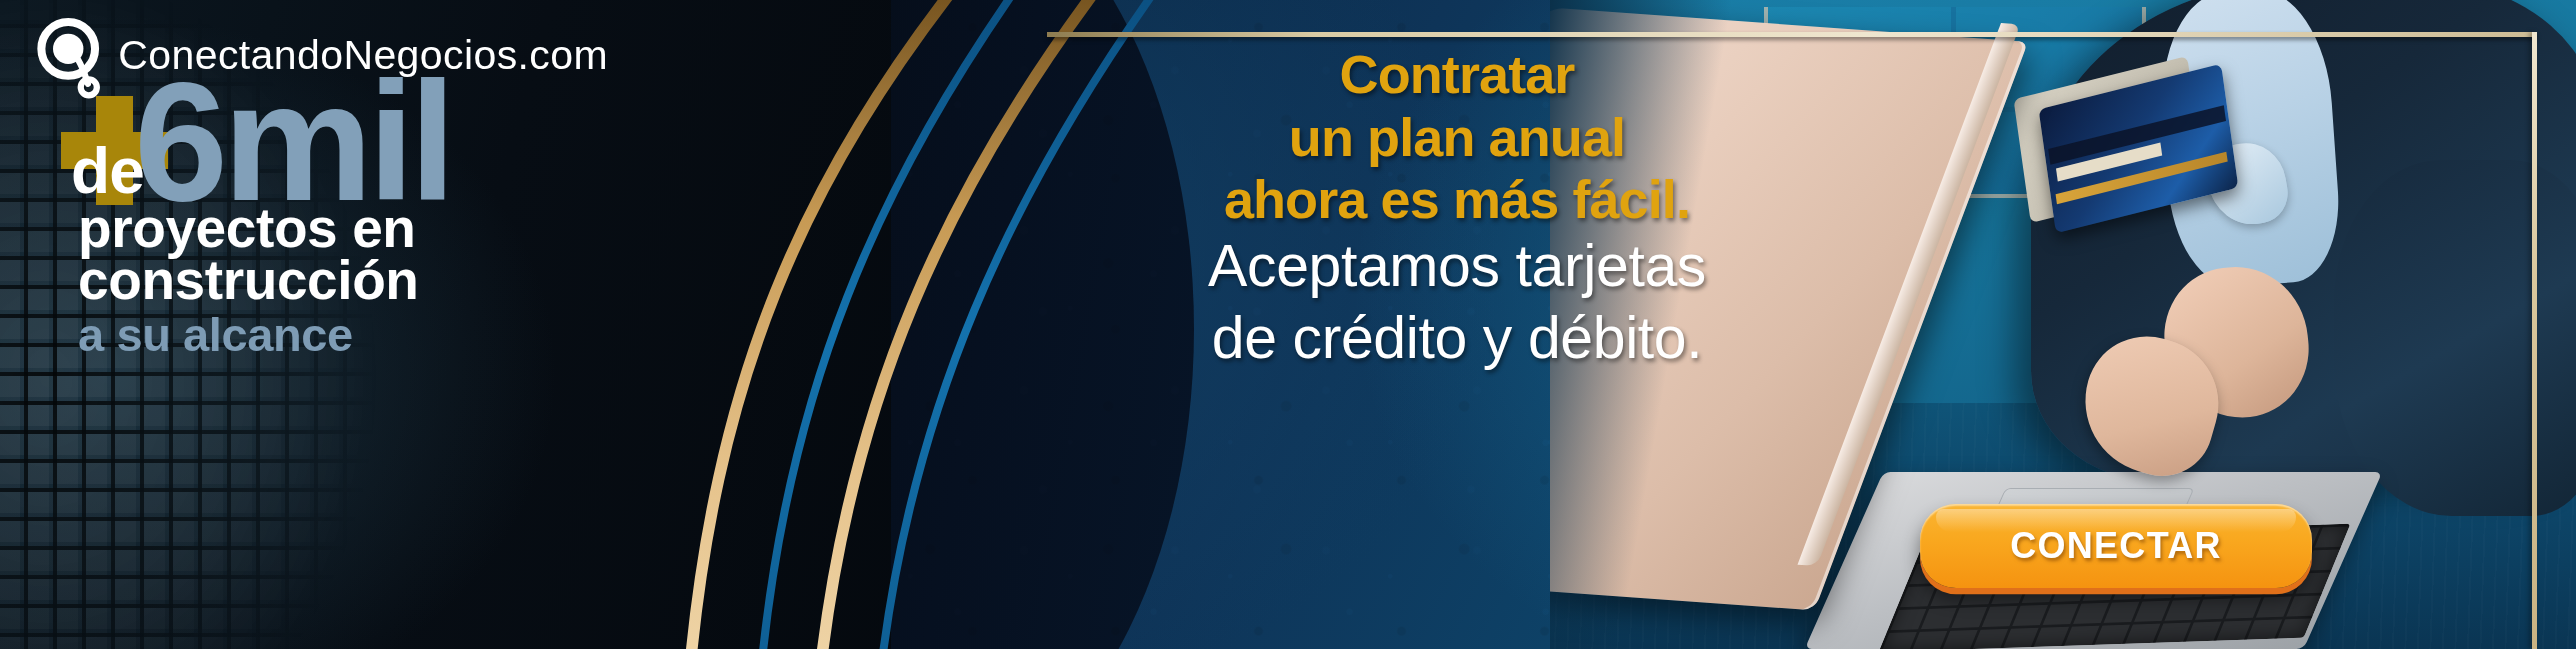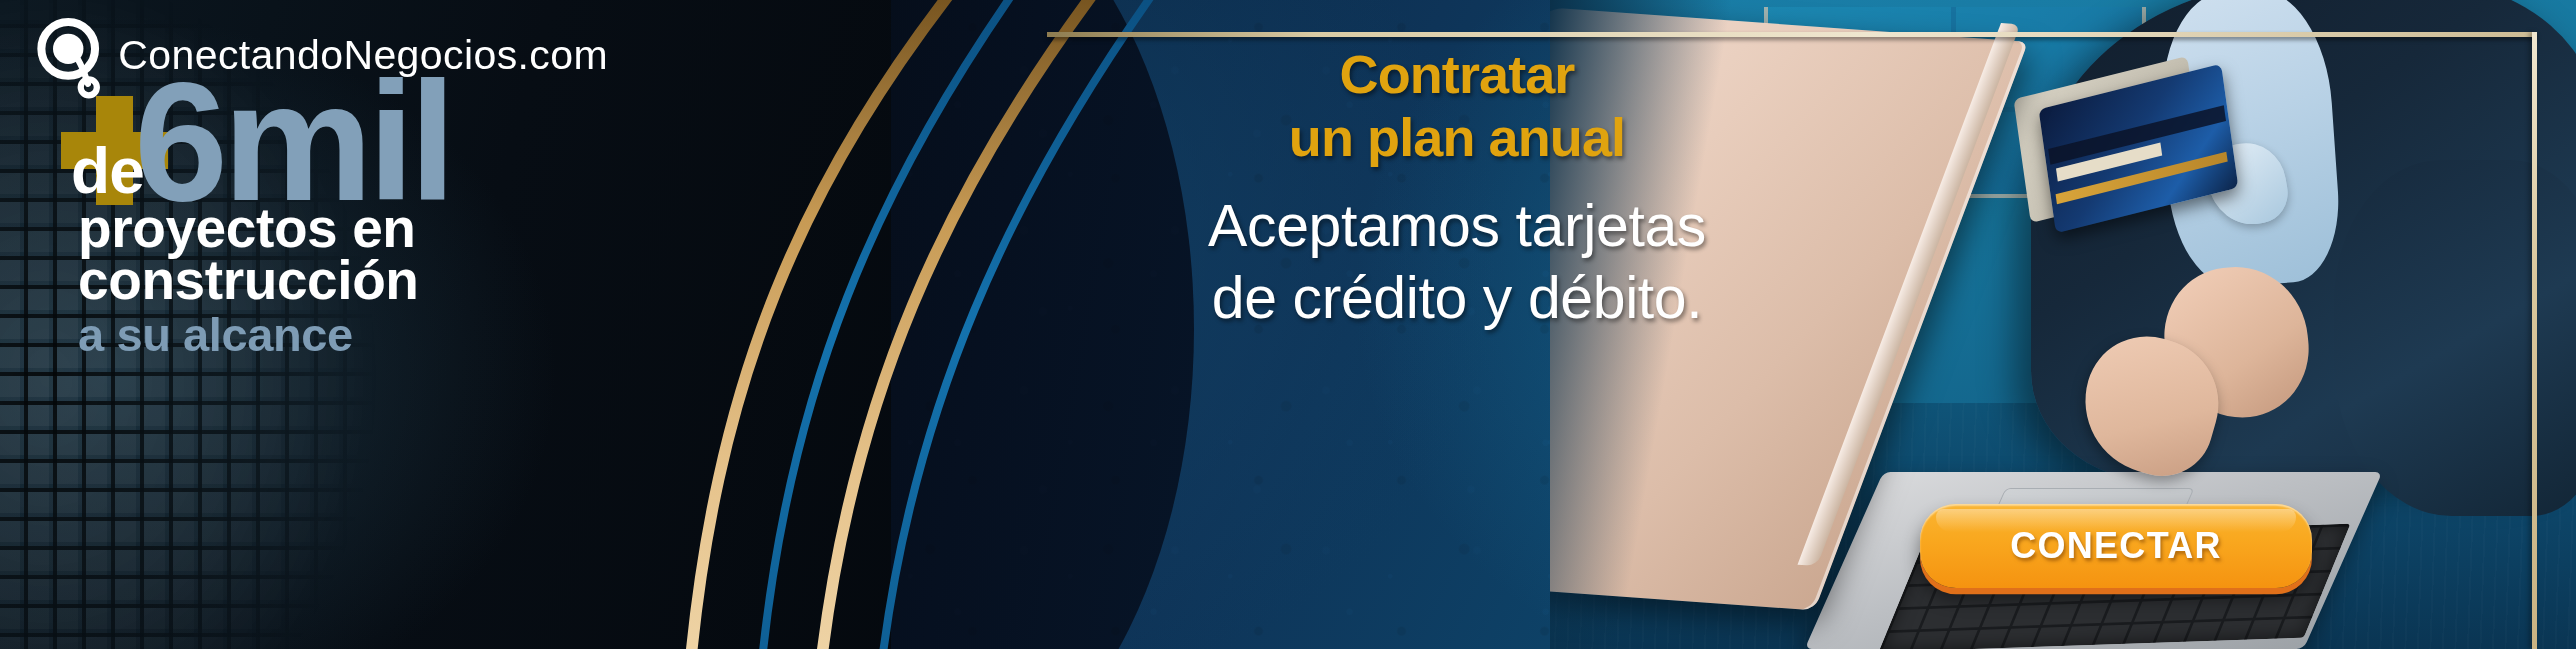--- a/index.html
+++ b/index.html
@@ -233,21 +233,20 @@
     color:#7e9cb5;font-weight:bold;font-size:47px;letter-spacing:-0.4px;
   }
 
   
   .promo{position:absolute;left:1056px;top:43px;width:802px;text-align:center;}
   .promo-gold{
     color:#e0a30f;font-weight:bold;font-size:54px;line-height:1.16;letter-spacing:-0.9px;
     text-shadow:1.8px 2.7px 4.5px rgba(0,0,0,.45);
   }
   .promo-white{
-    margin-top:23px;
     color:#ffffff;font-size:59px;line-height:1.22;letter-spacing:-0.4px;
     text-shadow:1.8px 2.7px 4.5px rgba(0,0,0,.45);
   }
 
   
   .cta{
     position:absolute;left:1920px;top:504px;width:392px;height:84px;
     border-radius:36px;border:none;cursor:pointer;
     background:linear-gradient(180deg,#fab533 0%,#f9a81f 42%,#f59310 100%);
     box-shadow:0 6.2px 0 #e0701a, 0 10.7px 18px rgba(0,0,0,.45), inset 0 1.8px 1.8px rgba(255,255,255,.55);
@@ -346,20 +345,21 @@
   <span class="word-de">de</span>
   <span class="word-6mil">6mil</span>
   <span class="line-a">proyectos en</span>
   <span class="line-b">construcción</span>
   <span class="line-c">a su alcance</span>
 
   <div class="promo">
     <div class="promo-gold">
       <div>Contratar</div>
       <div>un plan anual</div>
+      <div>ahora es más fácil.</div>
     </div>
     <div class="promo-white">
       <div>Aceptamos tarjetas</div>
       <div>de crédito y débito.</div>
     </div>
   </div>
 
   <button class="cta">CONECTAR</button>
 
 </div>

